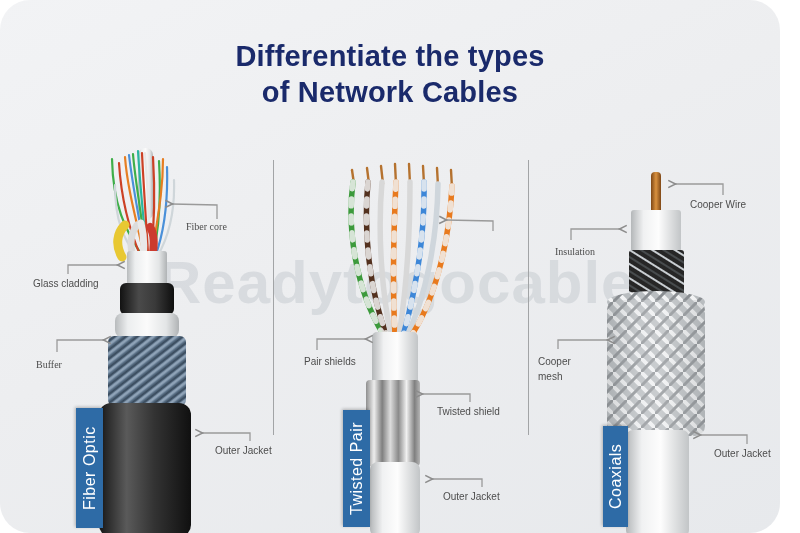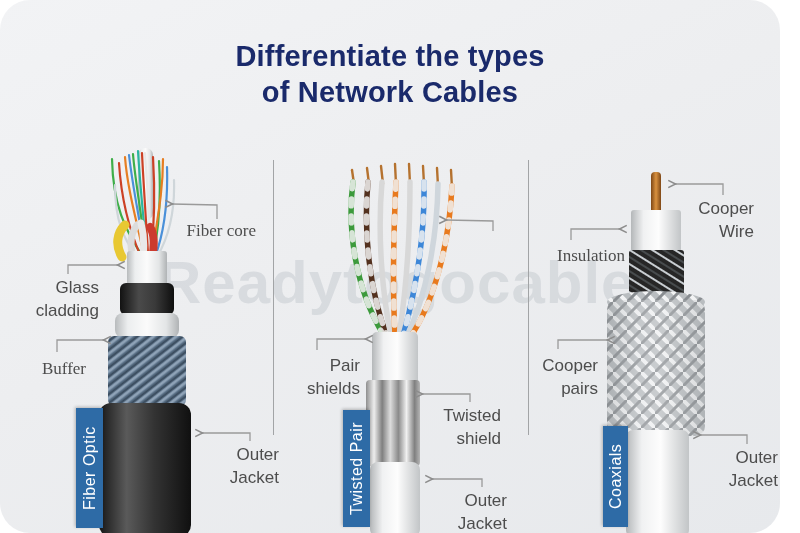--- a/index.html
+++ b/index.html
@@ -34,21 +34,21 @@
     position:absolute;background:var(--banner-blue);color:#ffffff;z-index:3;
     display:flex;align-items:center;justify-content:center;
     writing-mode:vertical-rl;transform:rotate(180deg);
     font-size:16px;letter-spacing:.5px;
     box-shadow:1px 1px 3px rgba(0,0,0,.25);
   }
   .callouts{position:absolute;left:0;top:0;z-index:4;pointer-events:none;}
   .callout{fill:none;stroke:var(--callout-gray);stroke-width:1.3;}
   .part-label{
     position:absolute;z-index:5;color:var(--label-gray);
-    font-size:17px;line-height:23px;text-align:right;
+    font-size:10px;line-height:15px;text-align:left;
   }
   .nowrap{white-space:nowrap;font-family:Liberation Serif, serif;}
 </style>
 </head>
 <body>
 
 <div id="stage">
 
   <div class="title">
     <div>Differentiate the types</div>
@@ -254,16 +254,16 @@
   <div class="part-label" style="left:33px;top:276px;width:66px;">Glass cladding</div>
   <div class="part-label nowrap" style="left:36px;top:357px;width:50px;">Buffer</div>
   <div class="part-label" style="left:215px;top:443px;width:64px;">Outer Jacket</div>
 
   <div class="part-label" style="left:304px;top:354px;width:56px;">Pair shields</div>
   <div class="part-label" style="left:437px;top:404px;width:64px;">Twisted shield</div>
   <div class="part-label" style="left:443px;top:489px;width:64px;">Outer Jacket</div>
 
   <div class="part-label" style="left:690px;top:197px;width:64px;">Cooper Wire</div>
   <div class="part-label nowrap" style="left:543px;top:244px;width:70px;margin-left:12px;">Insulation</div>
-  <div class="part-label" style="left:538px;top:354px;width:60px;">Cooper pairs</div>
+  <div class="part-label" style="left:538px;top:354px;width:60px;">Cooper mesh</div>
   <div class="part-label" style="left:714px;top:446px;width:64px;">Outer Jacket</div>
 
 </div>
 
 </body></html>

